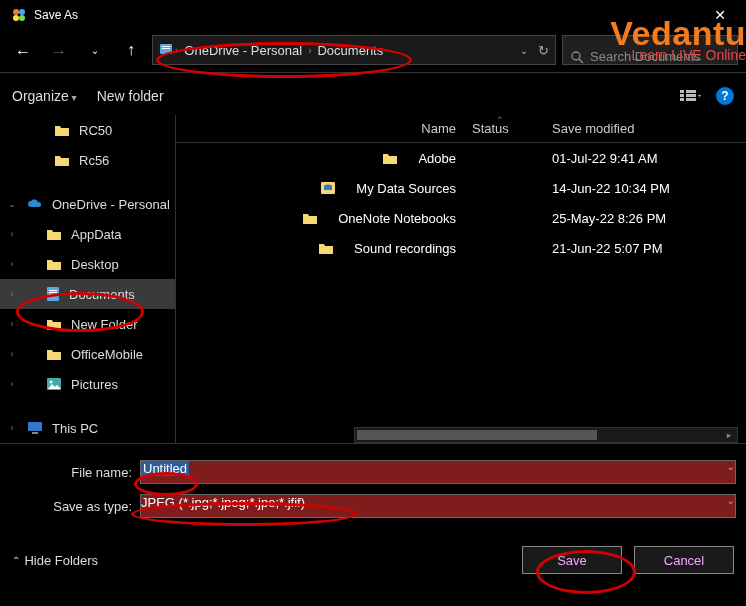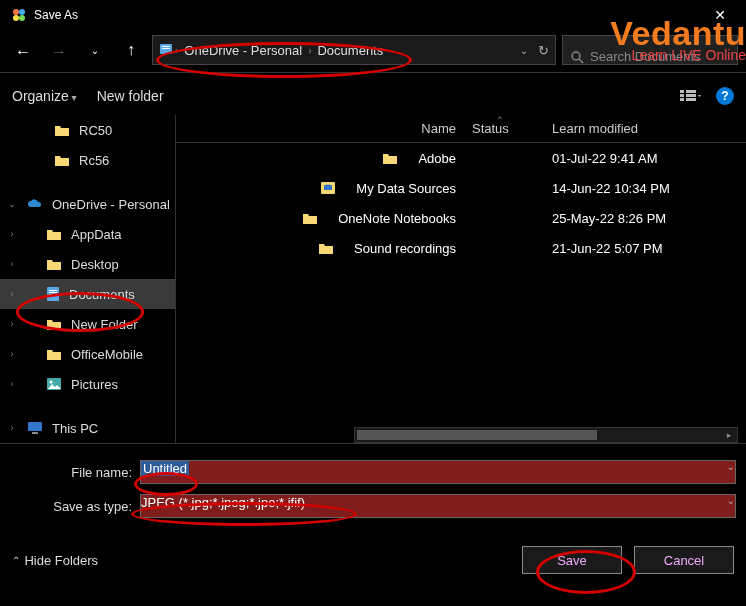--- a/index.html
+++ b/index.html
@@ -228,21 +228,21 @@
       </div>
   </div>
 
   <div class="list">
     <div class="list-header">
       <div class="col col-name">
           <span>Name</span>
           <span style="position:absolute;left:320px;top:0;font-size:9px;color:#888;">⌃</span>
         </div>
       <div class="col col-status">Status</div>
-      <div class="col col-date">Learn modified</div>
+      <div class="col col-date">Save modified</div>
     </div>
     <div class="list-row">
       <div class="col col-name">
           <svg class="folder-ico" viewBox="0 0 16 14">
             <path class="folder-yellow" d="M1 3h5l1 2h8v8H1z"></path>
           </svg>
           <span>Adobe</span>
         </div>
       <div class="col col-status"></div>
       <div class="col col-date">01-Jul-22 9:41 AM</div>

